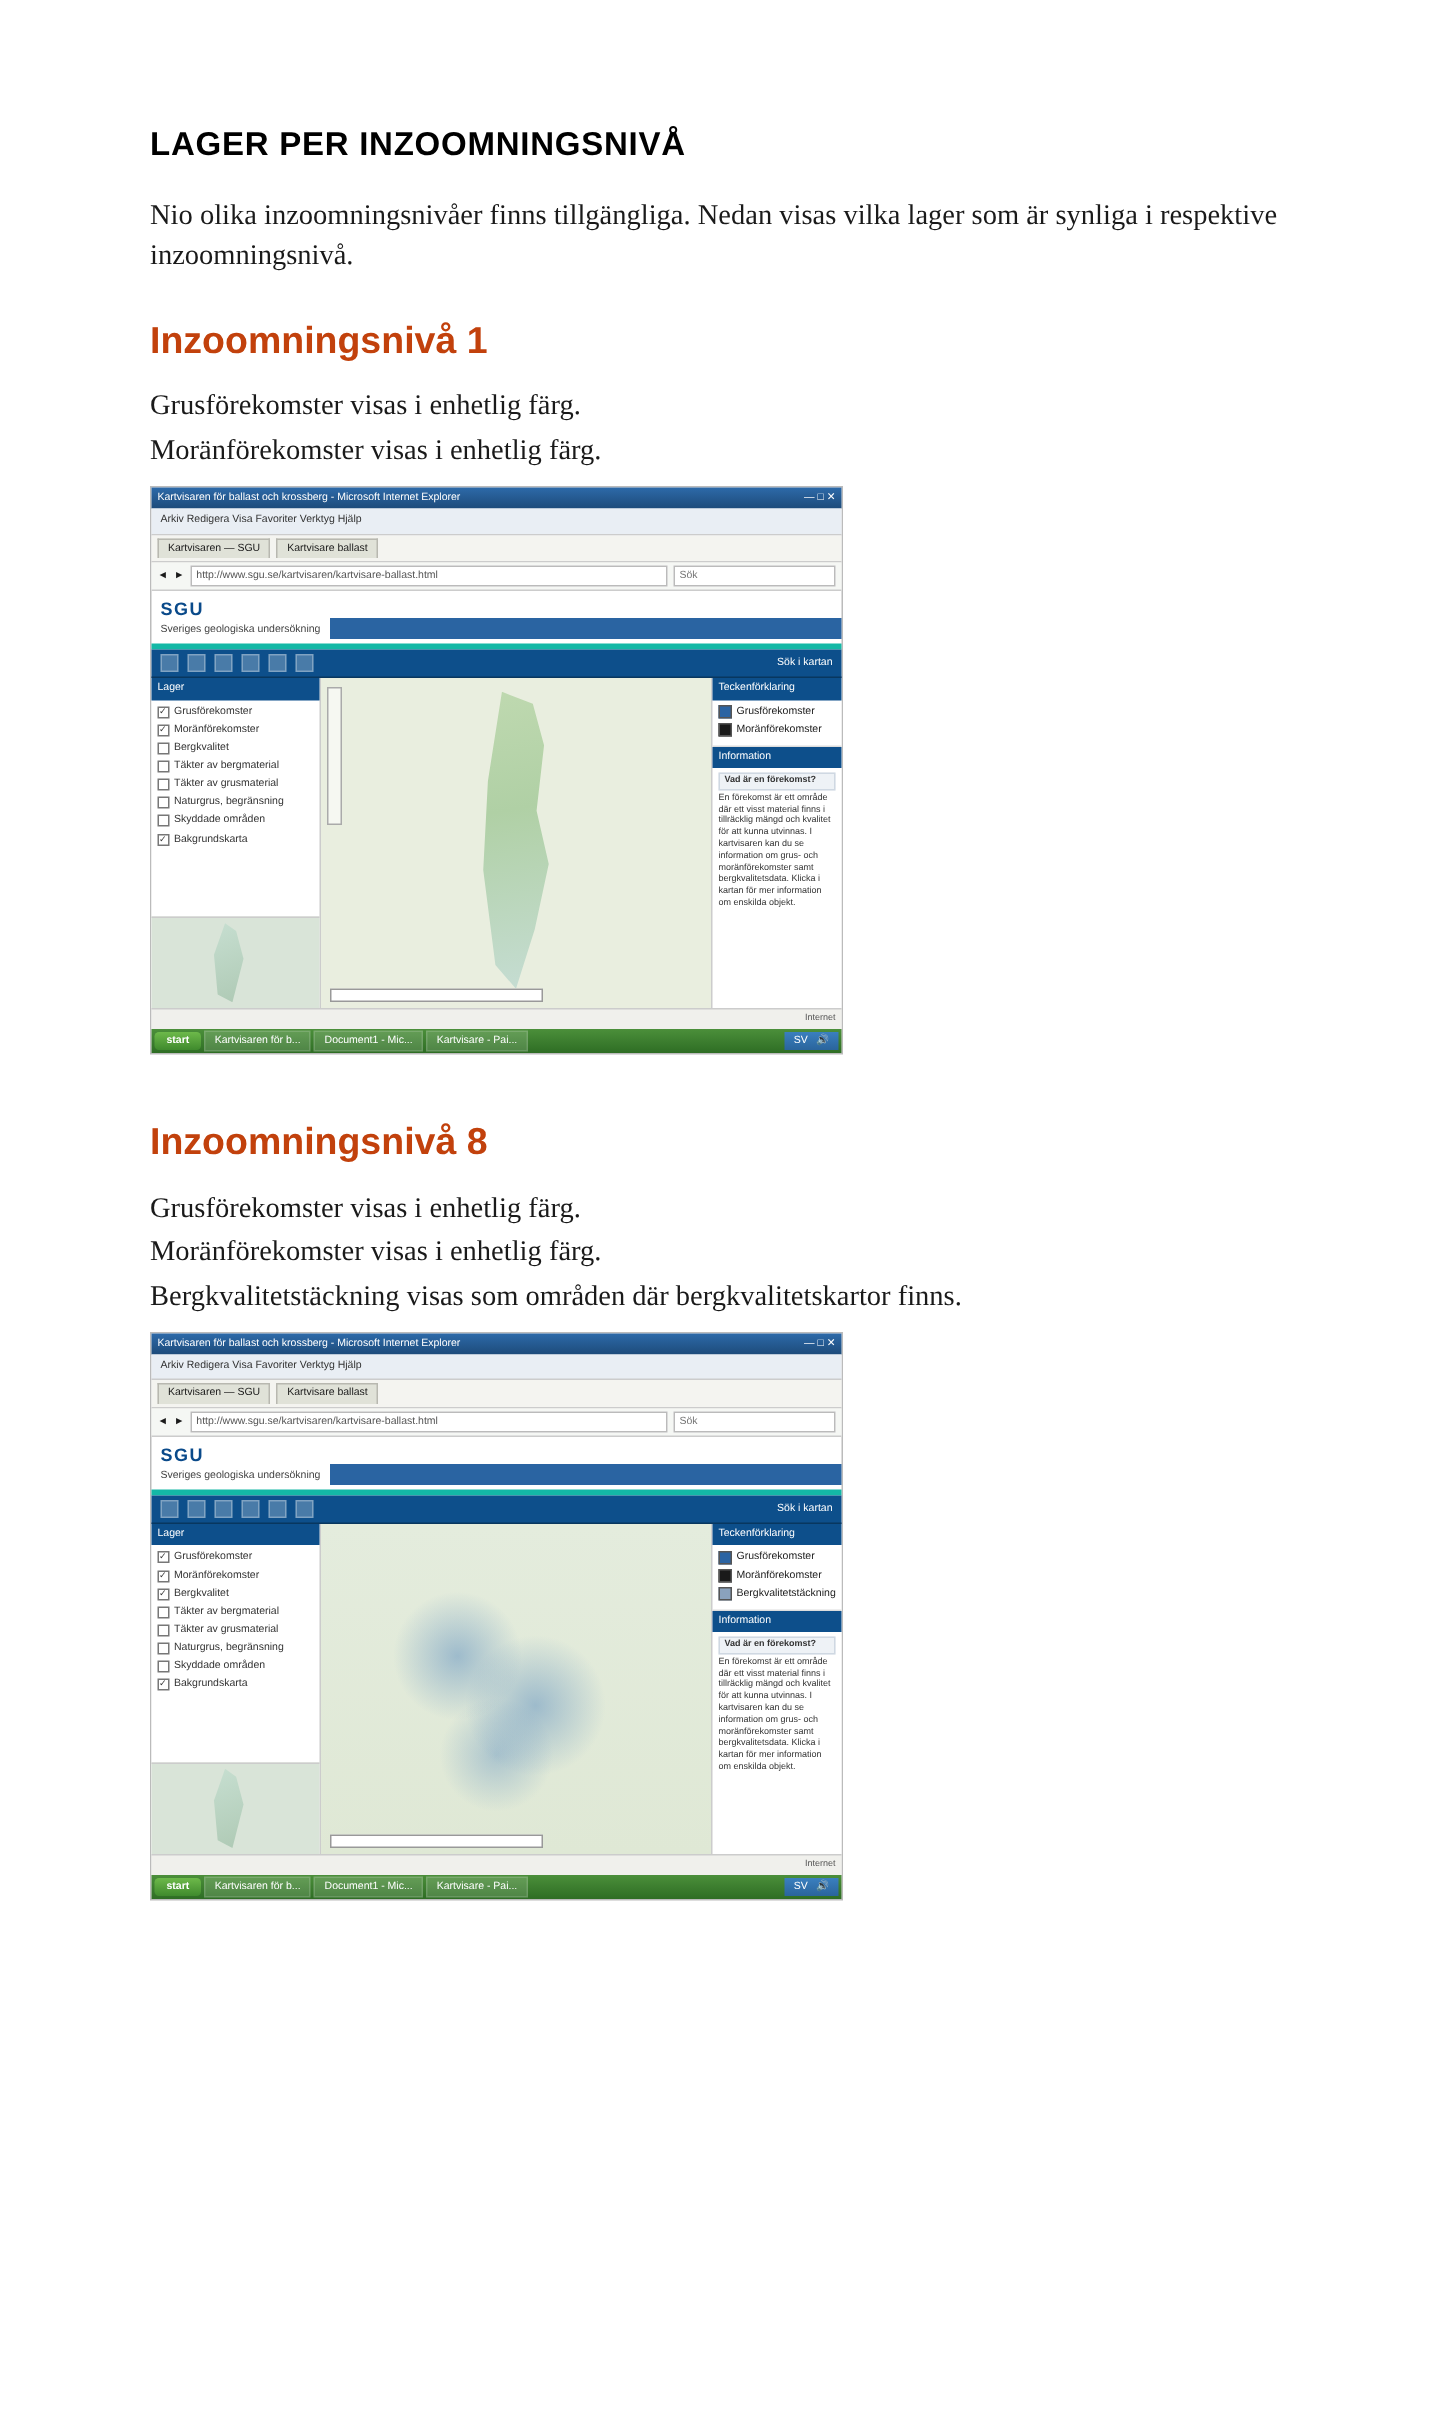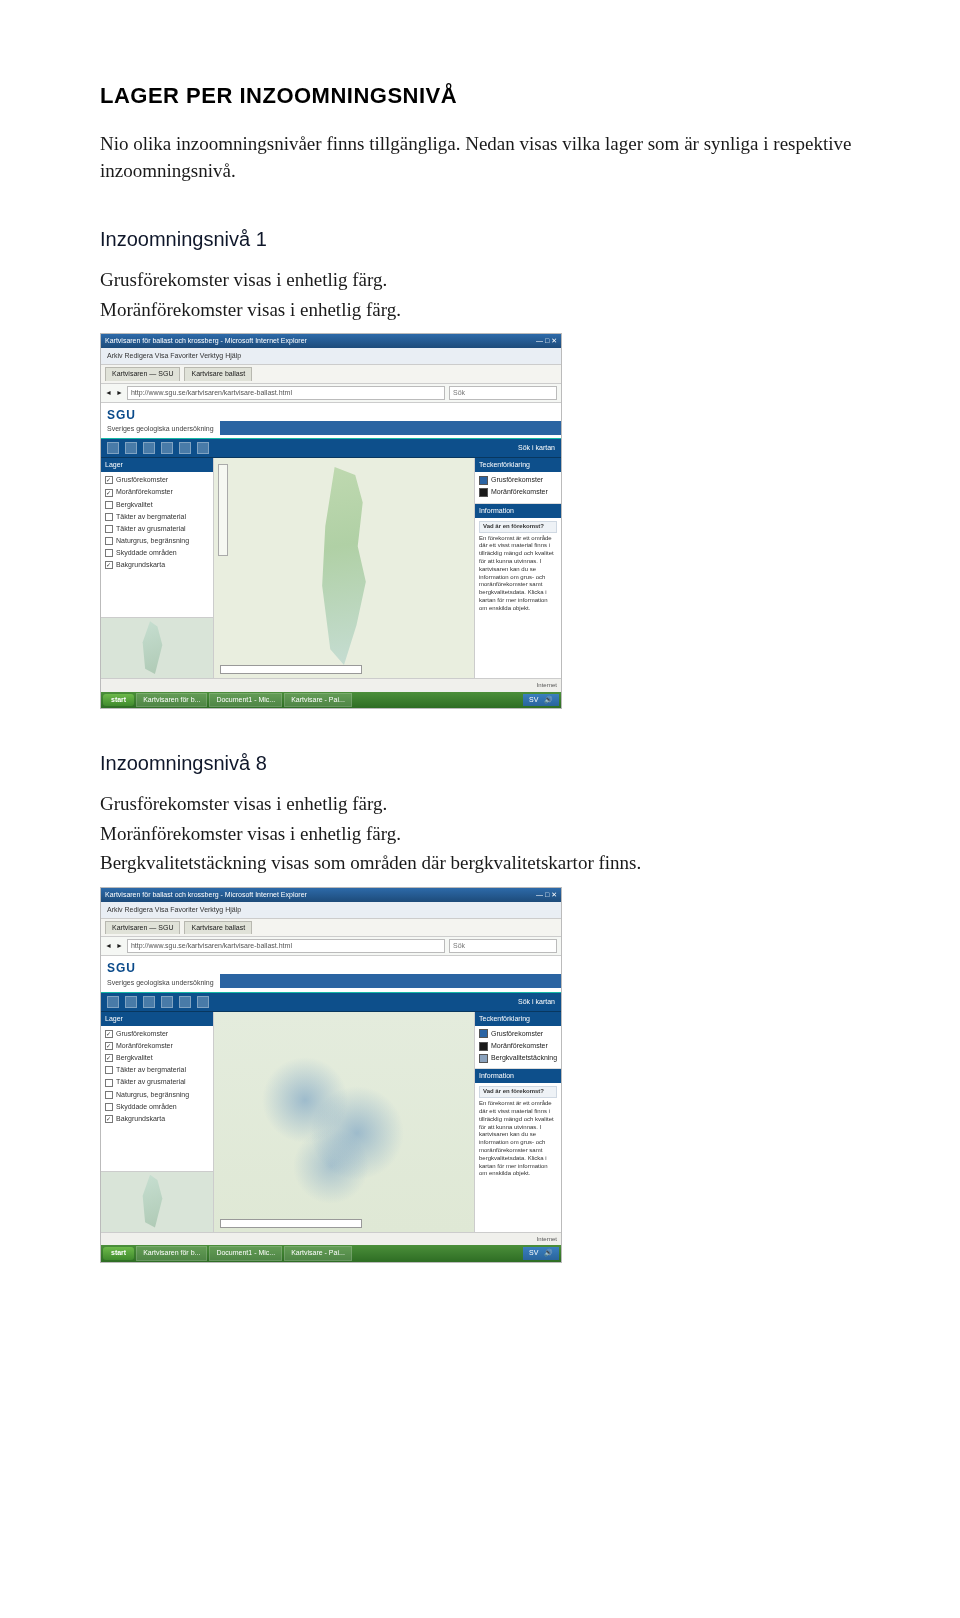--- a/index.html
+++ b/index.html
@@ -14,28 +14,28 @@
   }
   h1.section-title {
     font-family: 'Segoe UI', Arial, sans-serif;
     font-weight: 700;
     font-size: 22px;
     letter-spacing: 0.5px;
     color: #000000;
     margin: 0 0 18px 0;
   }
   p.body-text {
-    margin: 0 0 40px 0;
+    margin: 0 0 24px 0;
     font-size: 19px;
   }
   h2.sub-title {
     font-family: 'Segoe UI', Arial, sans-serif;
-    font-weight: 400;
-    font-size: 20px;
-    color: #0f172a;
+    font-weight: 700;
+    font-size: 25px;
+    color: #c2410c;
     margin: 10px 0 12px 0;
   }
   p.list-line {
     margin: 0 0 2px 0;
     font-size: 19px;
   }
   .screenshot-block {
     margin: 10px 0 40px 0;
   }
   .figure {
@@ -94,21 +94,21 @@
     width:100px;
     background:#fff;
     border:1px solid #bbb;
     padding:1px 3px;
     color:#777;
   }
   .sgu-header {
     display:flex;
     justify-content:space-between;
     align-items:stretch;
-    border-bottom:1px solid #14b8a6;
+    border-bottom:4px solid #14b8a6;
   }
   .sgu-logo-area {
     padding:4px 6px;
   }
   .sgu-logo {
     font-weight:bold;
     font-size:12px;
     color:#0a4a8a;
     letter-spacing:1px;
   }

